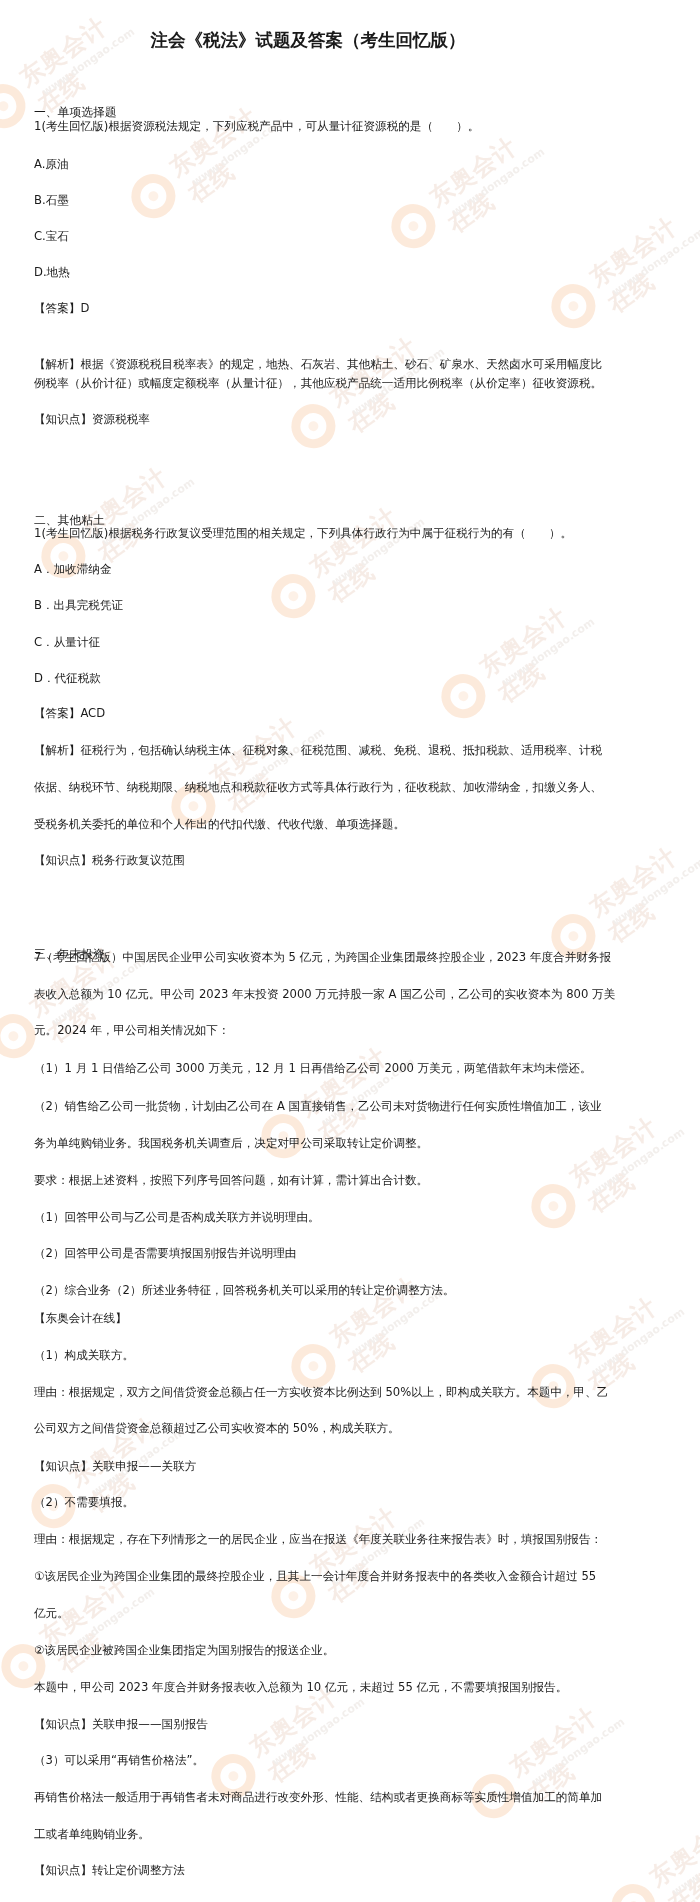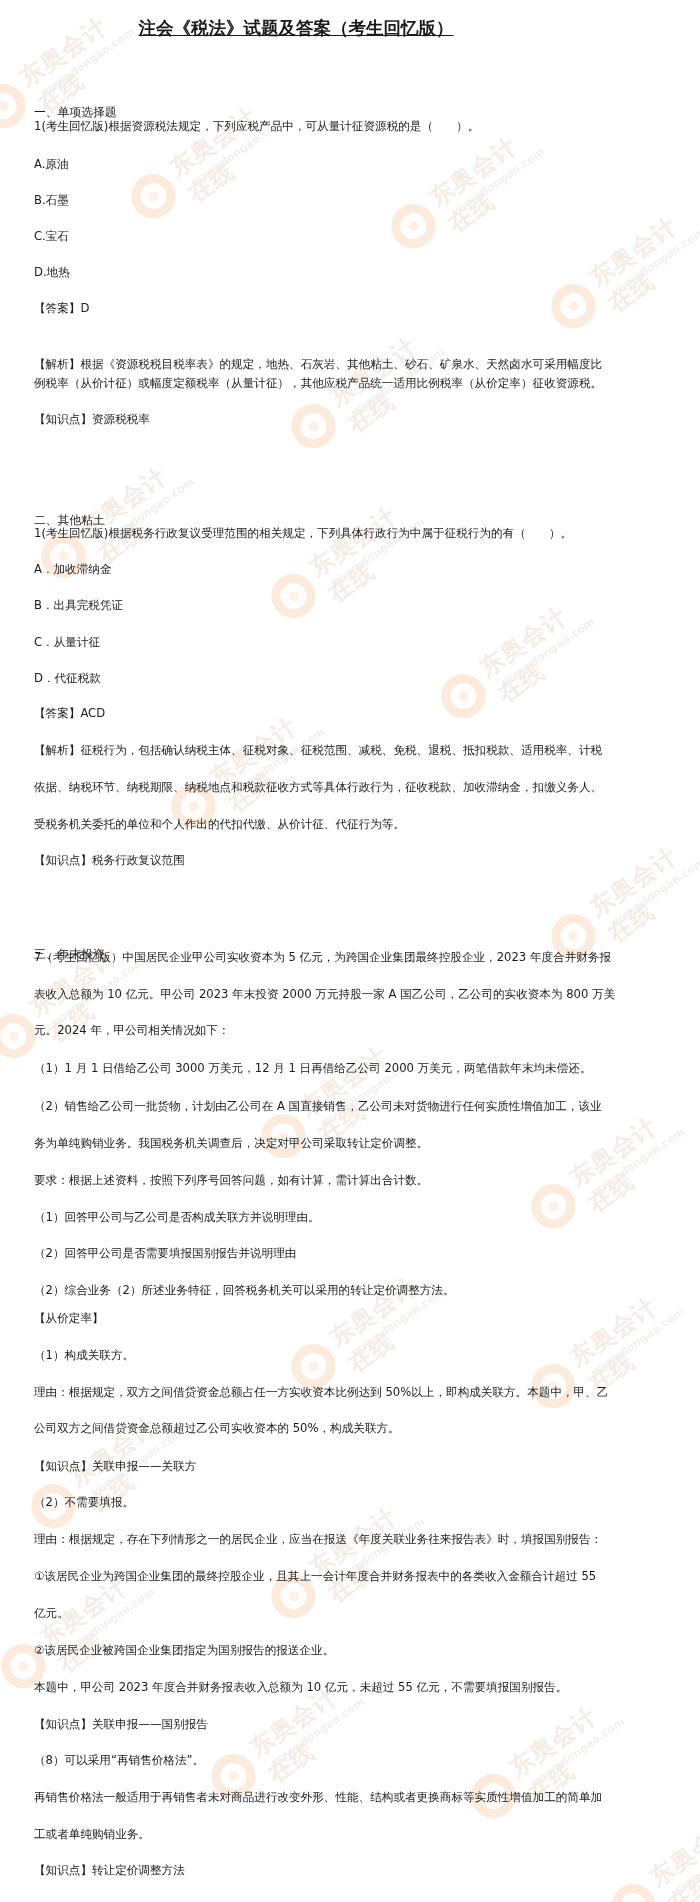--- a/index.html
+++ b/index.html
@@ -16,22 +16,22 @@
   }
   .wm .logo::after {
     content: ""; position: absolute; left: 8px; top: 8px; width: 10px; height: 10px;
     border-radius: 50%; background: #fde6d4;
   }
   .wm .wm-cn { position: absolute; left: 52px; top: 14px; font-size: 24px; font-weight: bold; color: #f0ddd3; letter-spacing: 1px; }
   .wm .wm-url { position: absolute; left: 62px; top: 46px; font-size: 11px; color: #e9e2de; font-weight: bold; }
 
   .page { position: relative; z-index: 1; padding: 0 0 0 34px; width: 640px; }
   .doc-title {
-    font-size: 17.5px; font-weight: bold; text-align: center; margin: 0;
-    position: absolute; left: 0; width: 592px; top: 16px; text-decoration: underline;
+    font-size: 17.5px; font-weight: bold; text-align: center; margin: 12px;
+    position: absolute; left: 0; width: 592px; top: 16px;
   }
   .line { position: absolute; left: 34px; font-size: 11.6px; white-space: nowrap; line-height: 16px; }
   .sec-title { font-weight: normal; font-size: 11.8px; margin-top: 24px; }
 </style>
 </head>
 <body>
 
 <div class="watermarks">
   <div class="wm" style="left:-30px;top:30px">
       <span class="logo"></span>
@@ -156,43 +156,43 @@
 
   <div class="line sec-title" style="top:488px">二、其他粘土</div>
   <div class="line" style="top:525px">1(考生回忆版)根据税务行政复议受理范围的相关规定，下列具体行政行为中属于征税行为的有（　　）。</div>
   <div class="line" style="top:561px">A．加收滞纳金</div>
   <div class="line" style="top:597px">B．出具完税凭证</div>
   <div class="line" style="top:634px">C．从量计征</div>
   <div class="line" style="top:670px">D．代征税款</div>
   <div class="line" style="top:705px">【答案】ACD</div>
   <div class="line" style="top:742px">【解析】征税行为，包括确认纳税主体、征税对象、征税范围、减税、免税、退税、抵扣税款、适用税率、计税</div>
   <div class="line" style="top:779px">依据、纳税环节、纳税期限、纳税地点和税款征收方式等具体行政行为，征收税款、加收滞纳金，扣缴义务人、</div>
-  <div class="line" style="top:816px">受税务机关委托的单位和个人作出的代扣代缴、从价计征、代征行为等。</div>
+  <div class="line" style="top:816px">受税务机关委托的单位和个人作出的代扣代缴、代收代缴、单项选择题。</div>
   <div class="line" style="top:852px">【知识点】税务行政复议范围</div>
 
   <div class="line sec-title" style="top:922px">三、年末投资</div>
   <div class="line" style="top:949px">7（考生回忆版）中国居民企业甲公司实收资本为 5 亿元，为跨国企业集团最终控股企业，2023 年度合并财务报</div>
   <div class="line" style="top:986px">表收入总额为 10 亿元。甲公司 2023 年末投资 2000 万元持股一家 A 国乙公司，乙公司的实收资本为 800 万美</div>
   <div class="line" style="top:1022px">元。2024 年，甲公司相关情况如下：</div>
   <div class="line" style="top:1060px">（1）1 月 1 日借给乙公司 3000 万美元，12 月 1 日再借给乙公司 2000 万美元，两笔借款年末均未偿还。</div>
   <div class="line" style="top:1098px">（2）销售给乙公司一批货物，计划由乙公司在 A 国直接销售，乙公司未对货物进行任何实质性增值加工，该业</div>
   <div class="line" style="top:1135px">务为单纯购销业务。我国税务机关调查后，决定对甲公司采取转让定价调整。</div>
   <div class="line" style="top:1172px">要求：根据上述资料，按照下列序号回答问题，如有计算，需计算出合计数。</div>
   <div class="line" style="top:1209px">（1）回答甲公司与乙公司是否构成关联方并说明理由。</div>
   <div class="line" style="top:1245px">（2）回答甲公司是否需要填报国别报告并说明理由</div>
   <div class="line" style="top:1282px">（2）综合业务（2）所述业务特征，回答税务机关可以采用的转让定价调整方法。</div>
-  <div class="line" style="top:1310px">【从价定率】</div>
+  <div class="line" style="top:1310px">【东奥会计在线】</div>
   <div class="line" style="top:1347px">（1）构成关联方。</div>
   <div class="line" style="top:1384px">理由：根据规定，双方之间借贷资金总额占任一方实收资本比例达到 50%以上，即构成关联方。本题中，甲、乙</div>
   <div class="line" style="top:1420px">公司双方之间借贷资金总额超过乙公司实收资本的 50%，构成关联方。</div>
   <div class="line" style="top:1458px">【知识点】关联申报——关联方</div>
   <div class="line" style="top:1494px">（2）不需要填报。</div>
   <div class="line" style="top:1531px">理由：根据规定，存在下列情形之一的居民企业，应当在报送《年度关联业务往来报告表》时，填报国别报告：</div>
   <div class="line" style="top:1568px">①该居民企业为跨国企业集团的最终控股企业，且其上一会计年度合并财务报表中的各类收入金额合计超过 55</div>
   <div class="line" style="top:1605px">亿元。</div>
   <div class="line" style="top:1642px">②该居民企业被跨国企业集团指定为国别报告的报送企业。</div>
   <div class="line" style="top:1679px">本题中，甲公司 2023 年度合并财务报表收入总额为 10 亿元，未超过 55 亿元，不需要填报国别报告。</div>
   <div class="line" style="top:1716px">【知识点】关联申报——国别报告</div>
-  <div class="line" style="top:1752px">（8）可以采用“再销售价格法”。</div>
+  <div class="line" style="top:1752px">（3）可以采用“再销售价格法”。</div>
   <div class="line" style="top:1789px">再销售价格法一般适用于再销售者未对商品进行改变外形、性能、结构或者更换商标等实质性增值加工的简单加</div>
   <div class="line" style="top:1826px">工或者单纯购销业务。</div>
   <div class="line" style="top:1862px">【知识点】转让定价调整方法</div>
 </div>
 
 </body></html>

